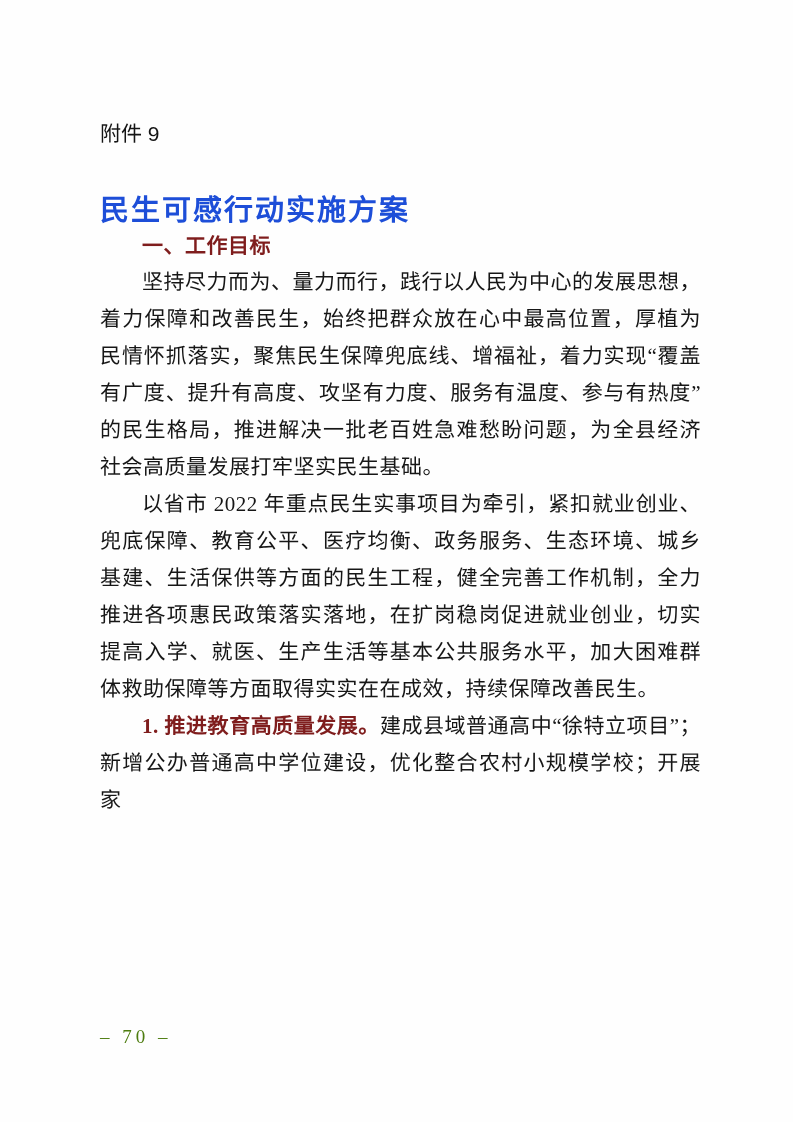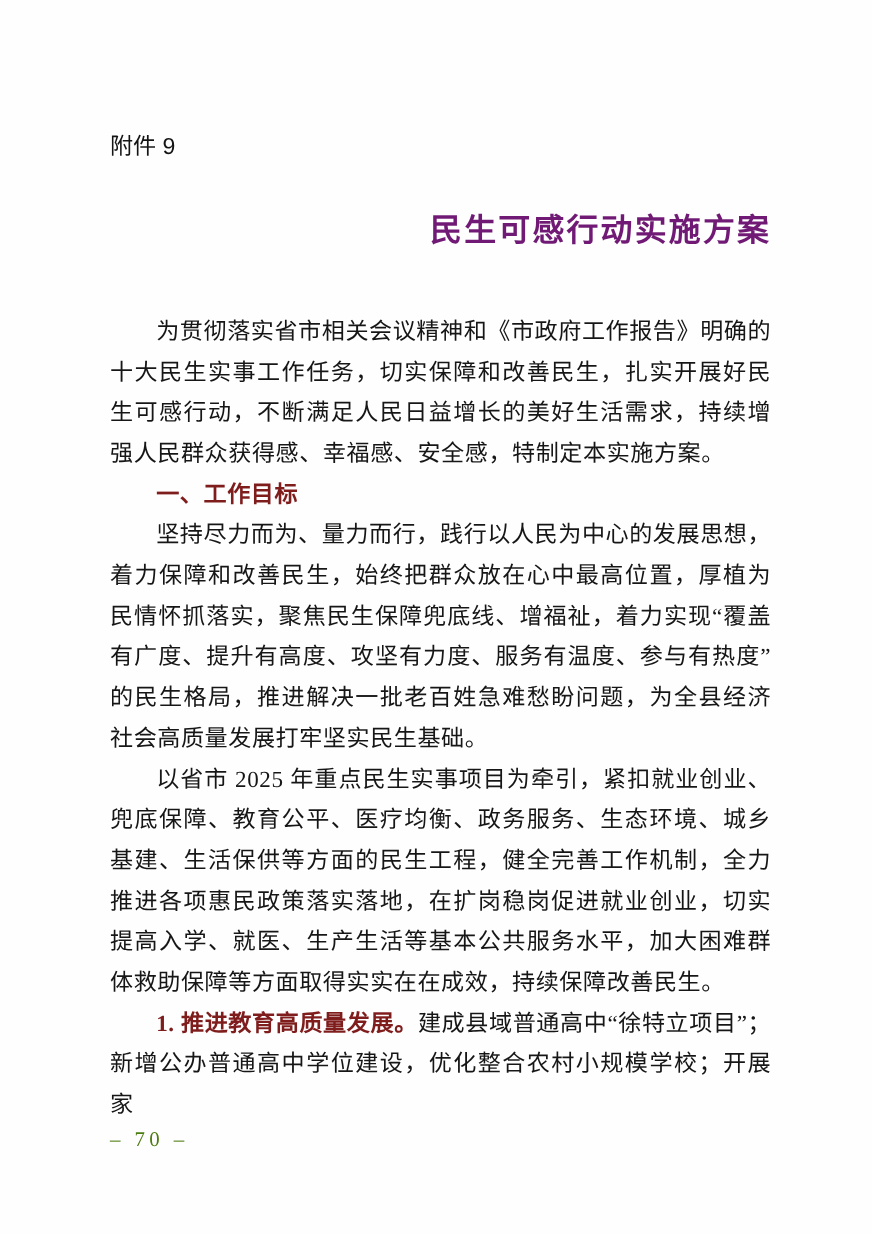--- a/index.html
+++ b/index.html
@@ -25,26 +25,26 @@
 
   .attachment-label {
     font-family: "Liberation Sans", "DejaVu Sans", sans-serif;
     font-size: 21px;
     line-height: 26px;
     color: #141414;
   }
 
   .doc-title {
     margin-top: 46px;
-    text-align: right;
+    text-align: left;
     font-size: 29px;
     line-height: 34px;
     font-weight: bold;
     letter-spacing: 2px;
-    color: #701a75;
+    color: #1d4ed8;
   }
 
   .body-text {
     font-size: 21px;
     line-height: 37px;
     letter-spacing: 0.5px;
     text-align: justify;
     text-indent: 2em;
     color: #161616;
   }
@@ -80,27 +80,26 @@
 </head>
 <body>
 
 <div class="page">
   <div class="content">
 
     <div class="attachment-label">附件 9</div>
 
     <h1 class="doc-title">民生可感行动实施方案</h1>
 
-    <p class="body-text first-para">为贯彻落实省市相关会议精神和《市政府工作报告》明确的十大民生实事工作任务，切实保障和改善民生，扎实开展好民生可感行动，不断满足人民日益增长的美好生活需求，持续增强人民群众获得感、幸福感、安全感，特制定本实施方案。</p>
 
     <h2 class="section-heading">一、工作目标</h2>
 
     <p class="body-text">坚持尽力而为、量力而行，践行以人民为中心的发展思想，着力保障和改善民生，始终把群众放在心中最高位置，厚植为民情怀抓落实，聚焦民生保障兜底线、增福祉，着力实现“覆盖有广度、提升有高度、攻坚有力度、服务有温度、参与有热度”的民生格局，推进解决一批老百姓急难愁盼问题，为全县经济社会高质量发展打牢坚实民生基础。</p>
 
 
-    <p class="body-text">以省市 2025 年重点民生实事项目为牵引，紧扣就业创业、兜底保障、教育公平、医疗均衡、政务服务、生态环境、城乡基建、生活保供等方面的民生工程，健全完善工作机制，全力推进各项惠民政策落实落地，在扩岗稳岗促进就业创业，切实提高入学、就医、生产生活等基本公共服务水平，加大困难群体救助保障等方面取得实实在在成效，持续保障改善民生。</p>
+    <p class="body-text">以省市 2022 年重点民生实事项目为牵引，紧扣就业创业、兜底保障、教育公平、医疗均衡、政务服务、生态环境、城乡基建、生活保供等方面的民生工程，健全完善工作机制，全力推进各项惠民政策落实落地，在扩岗稳岗促进就业创业，切实提高入学、就医、生产生活等基本公共服务水平，加大困难群体救助保障等方面取得实实在在成效，持续保障改善民生。</p>
 
     <p class="body-text"><span class="item-lead">1. 推进教育高质量发展。</span><span>建成县域普通高中“徐特立项目”；新增公办普通高中学位建设，优化整合农村小规模学校；开展家</span></p>
 
   </div>
 
   <div class="page-number">– 70 –</div>
 </div>
 
 </body></html>

